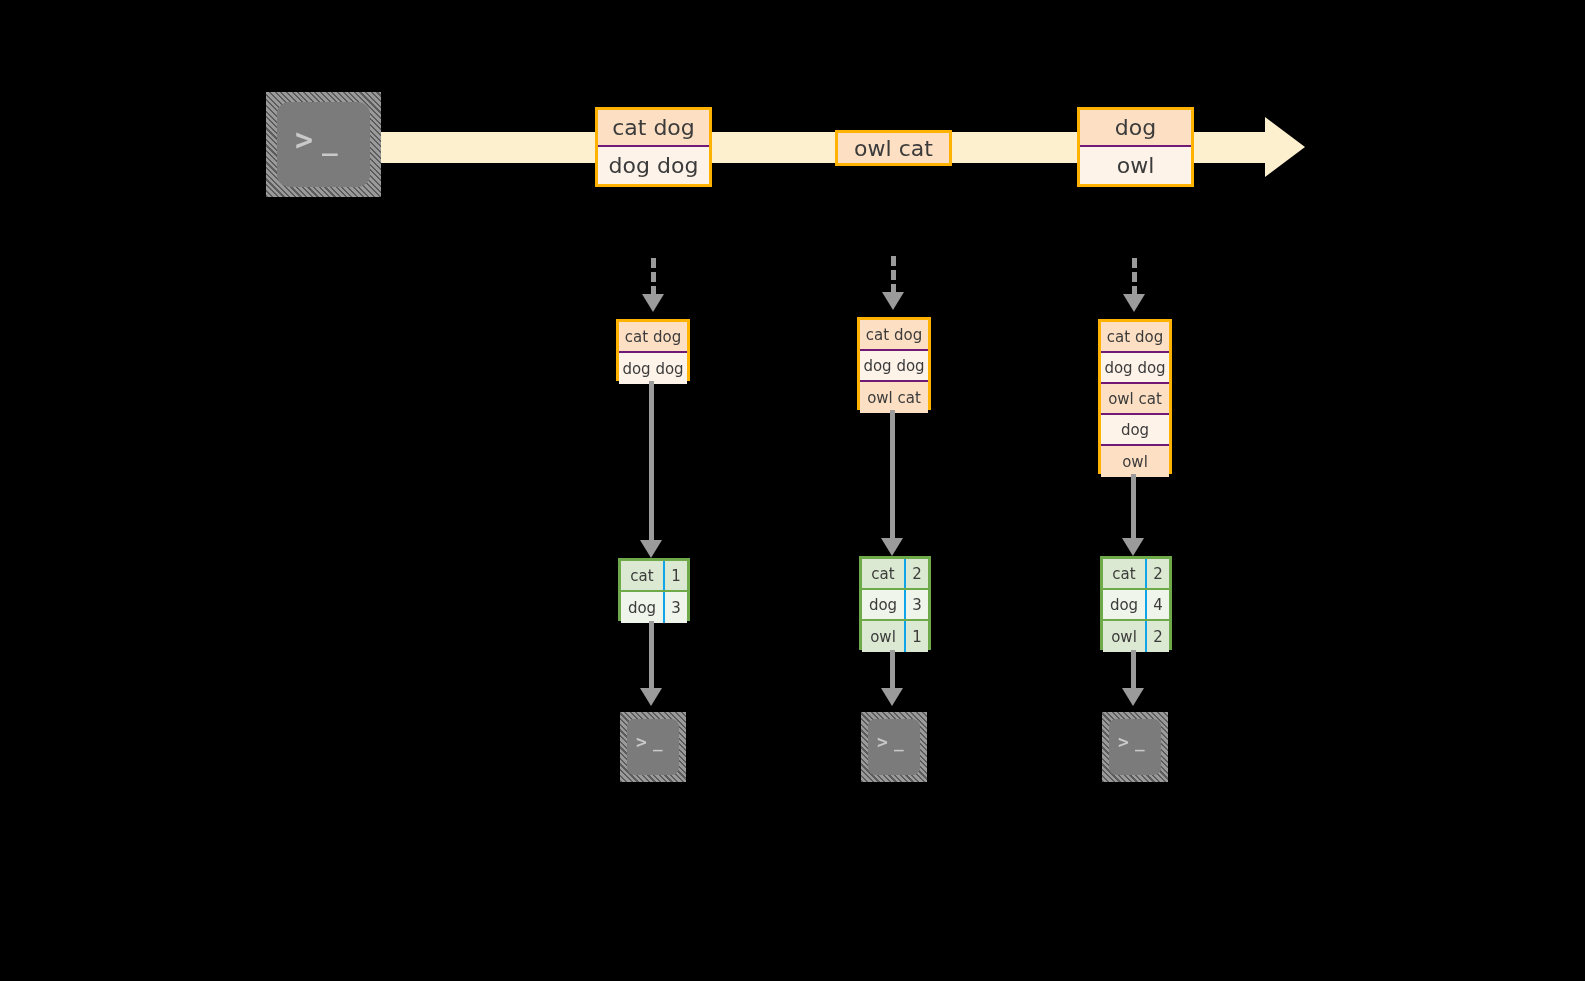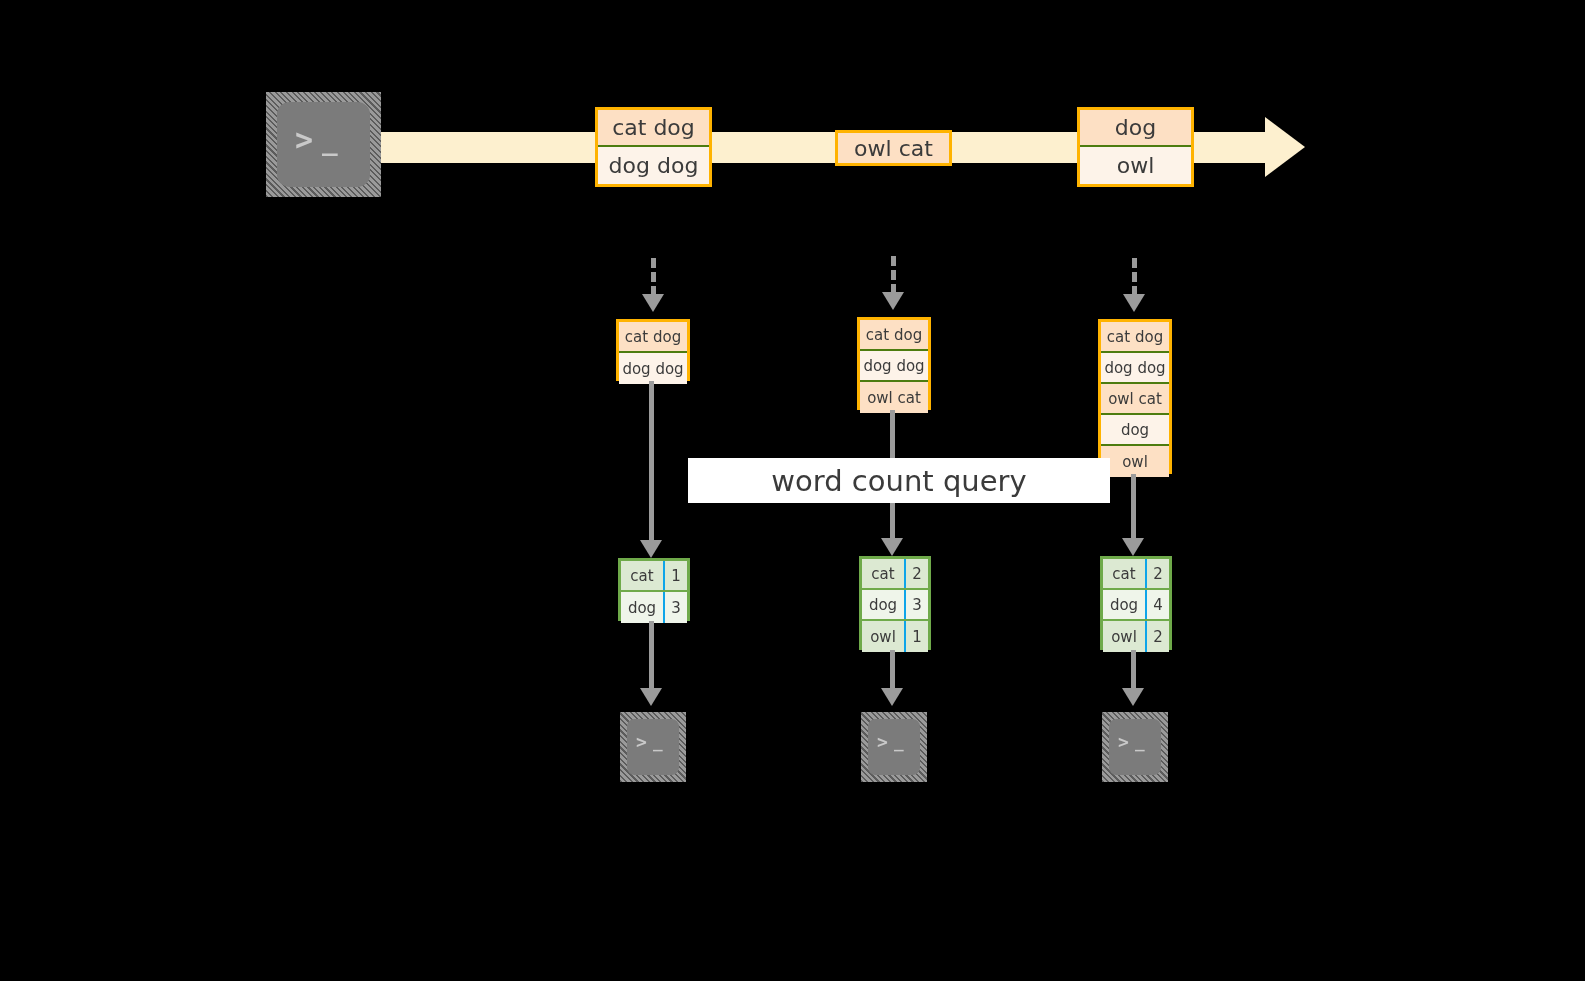--- a/index.html
+++ b/index.html
@@ -61,21 +61,21 @@
     box-sizing: border-box;
     background: #fdf2e6;
   }
   .rec-row {
     box-sizing: border-box;
     display: flex;
     align-items: center;
     justify-content: center;
     color: #3b3b3b;
     white-space: nowrap;
-    border-bottom: 2px solid #4d7c0f;
+    border-bottom: 2px solid #701a75;
   }
   .rec-row:last-child { border-bottom: none; }
   .rec-row.dark  { background: #fde0c4; }
   .rec-row.light { background: #fdf3e9; }
 
   
   .res-table {
     position: absolute;
     border: 3px solid #6faa4a;
     box-sizing: border-box;
@@ -186,21 +186,20 @@
 
   <div class="conn" style="left:649px; top:381px; width:5px; height:164px;"></div>
   <div class="arrowhead" style="left:640px; top:540px;"></div>
 
   <div class="conn" style="left:890px; top:410px; width:5px; height:135px;"></div>
   <div class="arrowhead" style="left:881px; top:538px;"></div>
 
   <div class="conn" style="left:1131px; top:474px; width:5px; height:71px;"></div>
   <div class="arrowhead" style="left:1122px; top:538px;"></div>
 
-  <div class="query-label" style="left:688px; top:458px; width:422px; height:45px; font-size:29px;">word count query</div>
 
   <div class="res-table" style="left:618px; top:558px; width:72px; height:63px;">
     <div class="res-row dark" style="height:31px;">
       <div class="res-cell word" style="width:44px; font-size:15px;">cat</div>
       <div class="res-cell count" style="width:22px; font-size:15px;">1</div>
     </div>
     <div class="res-row light" style="height:31px;">
       <div class="res-cell word" style="width:44px; font-size:15px;">dog</div>
       <div class="res-cell count" style="width:22px; font-size:15px;">3</div>
     </div>

